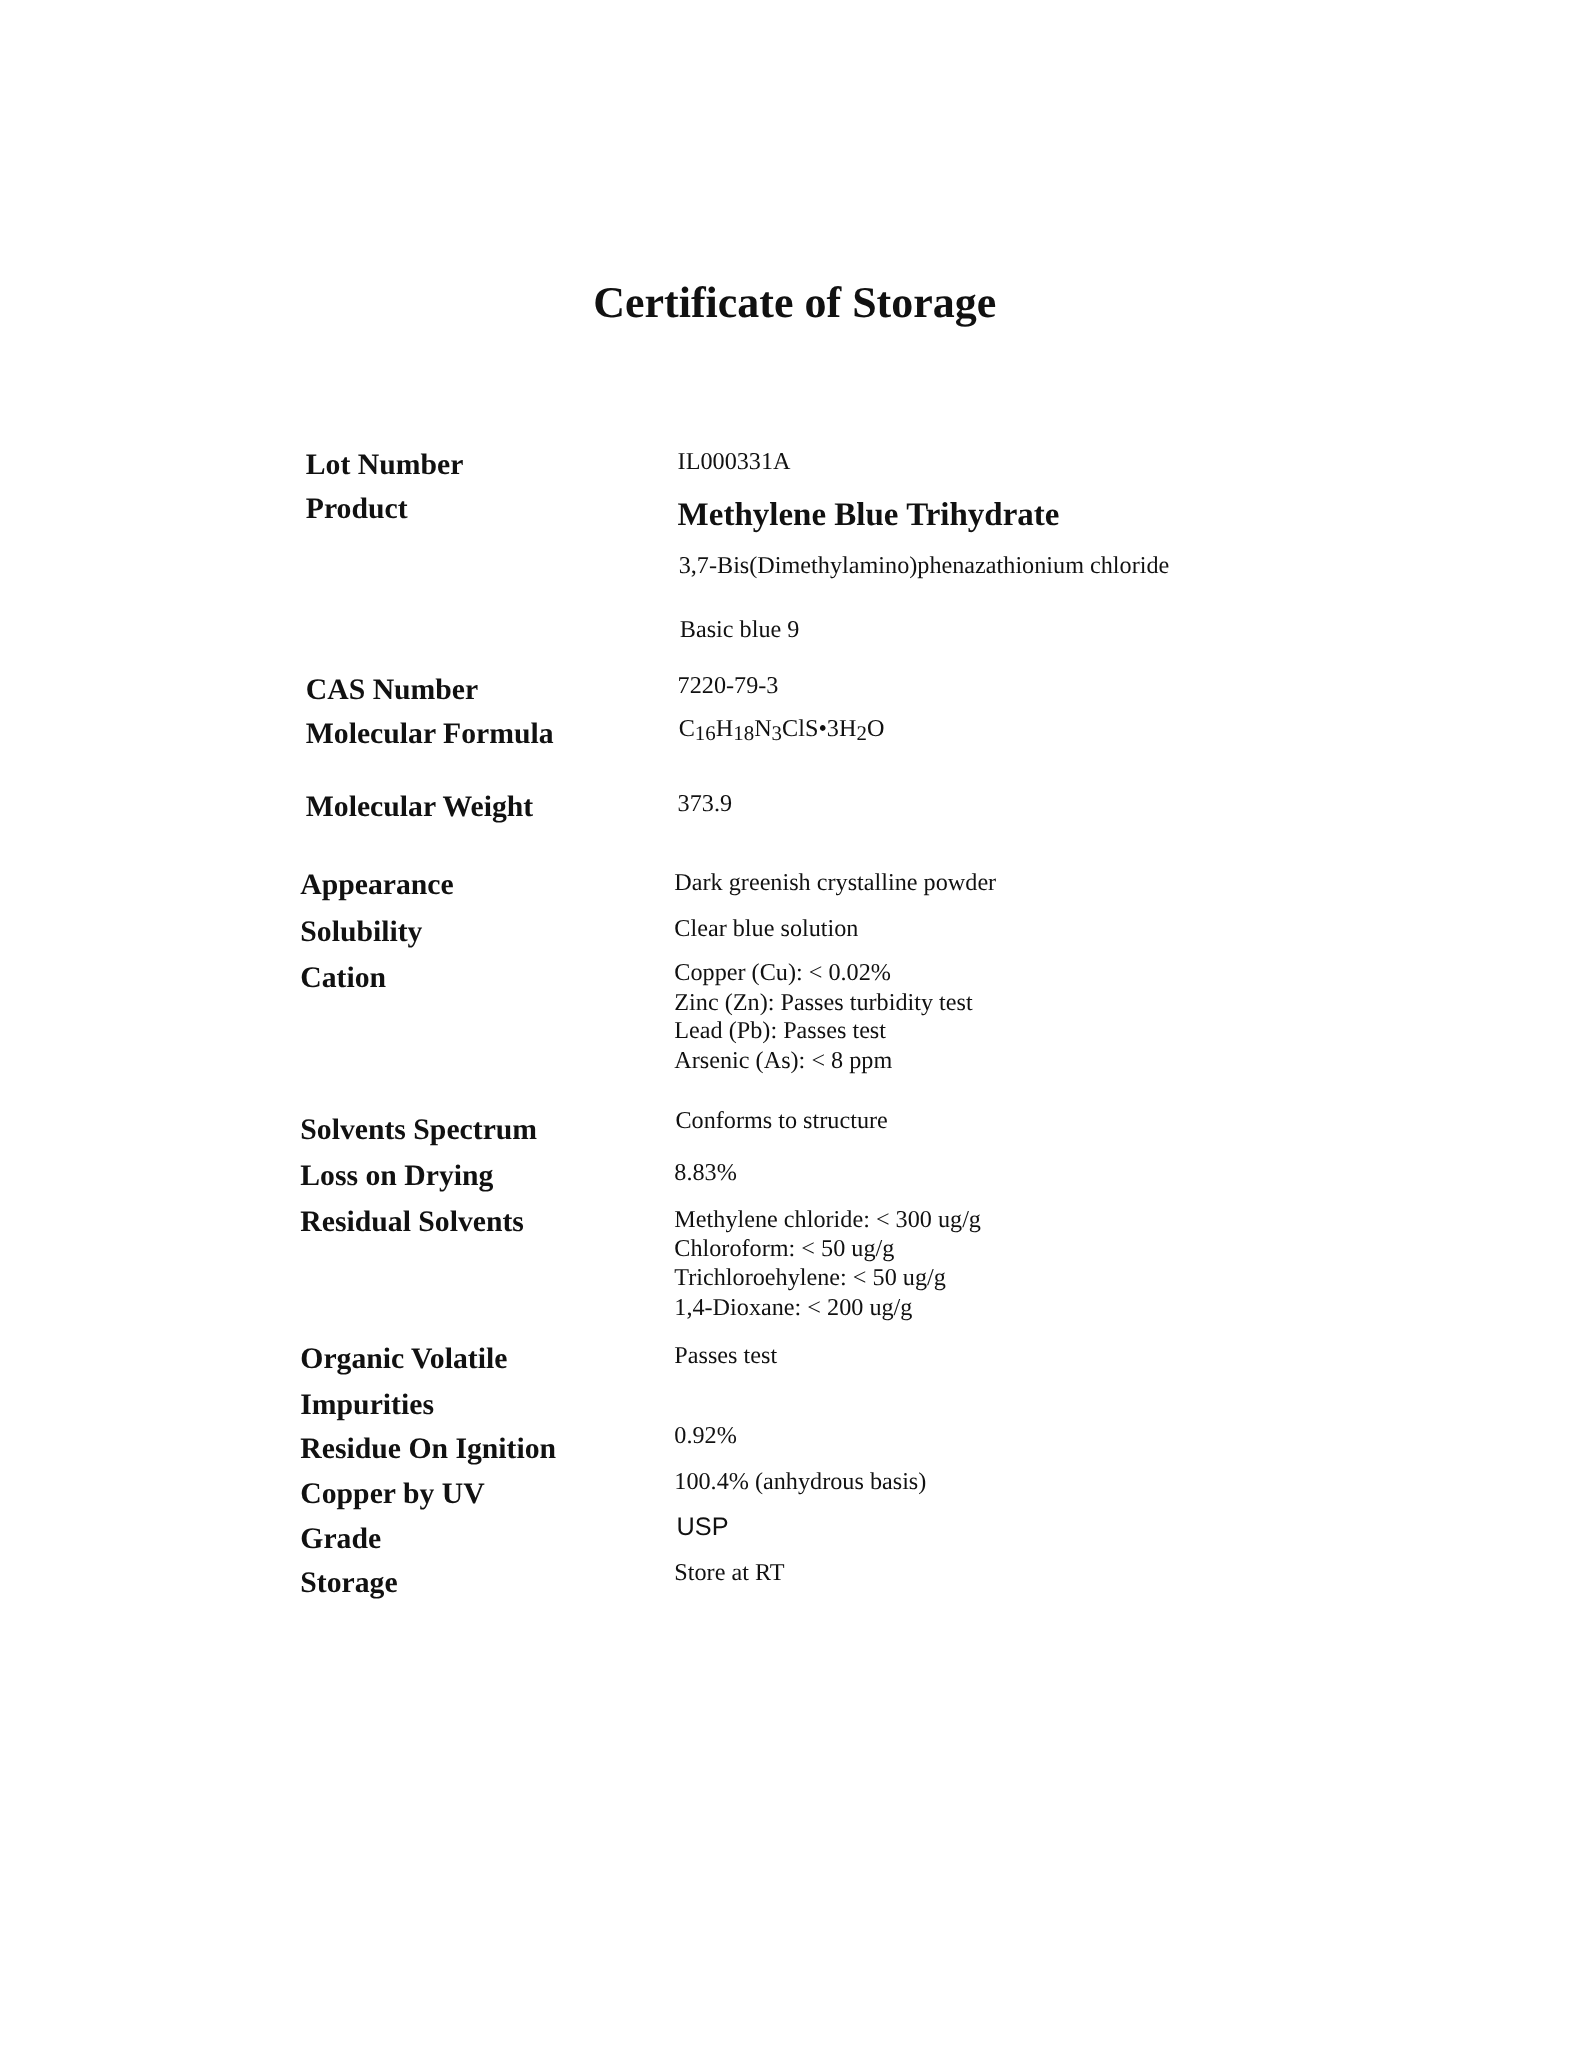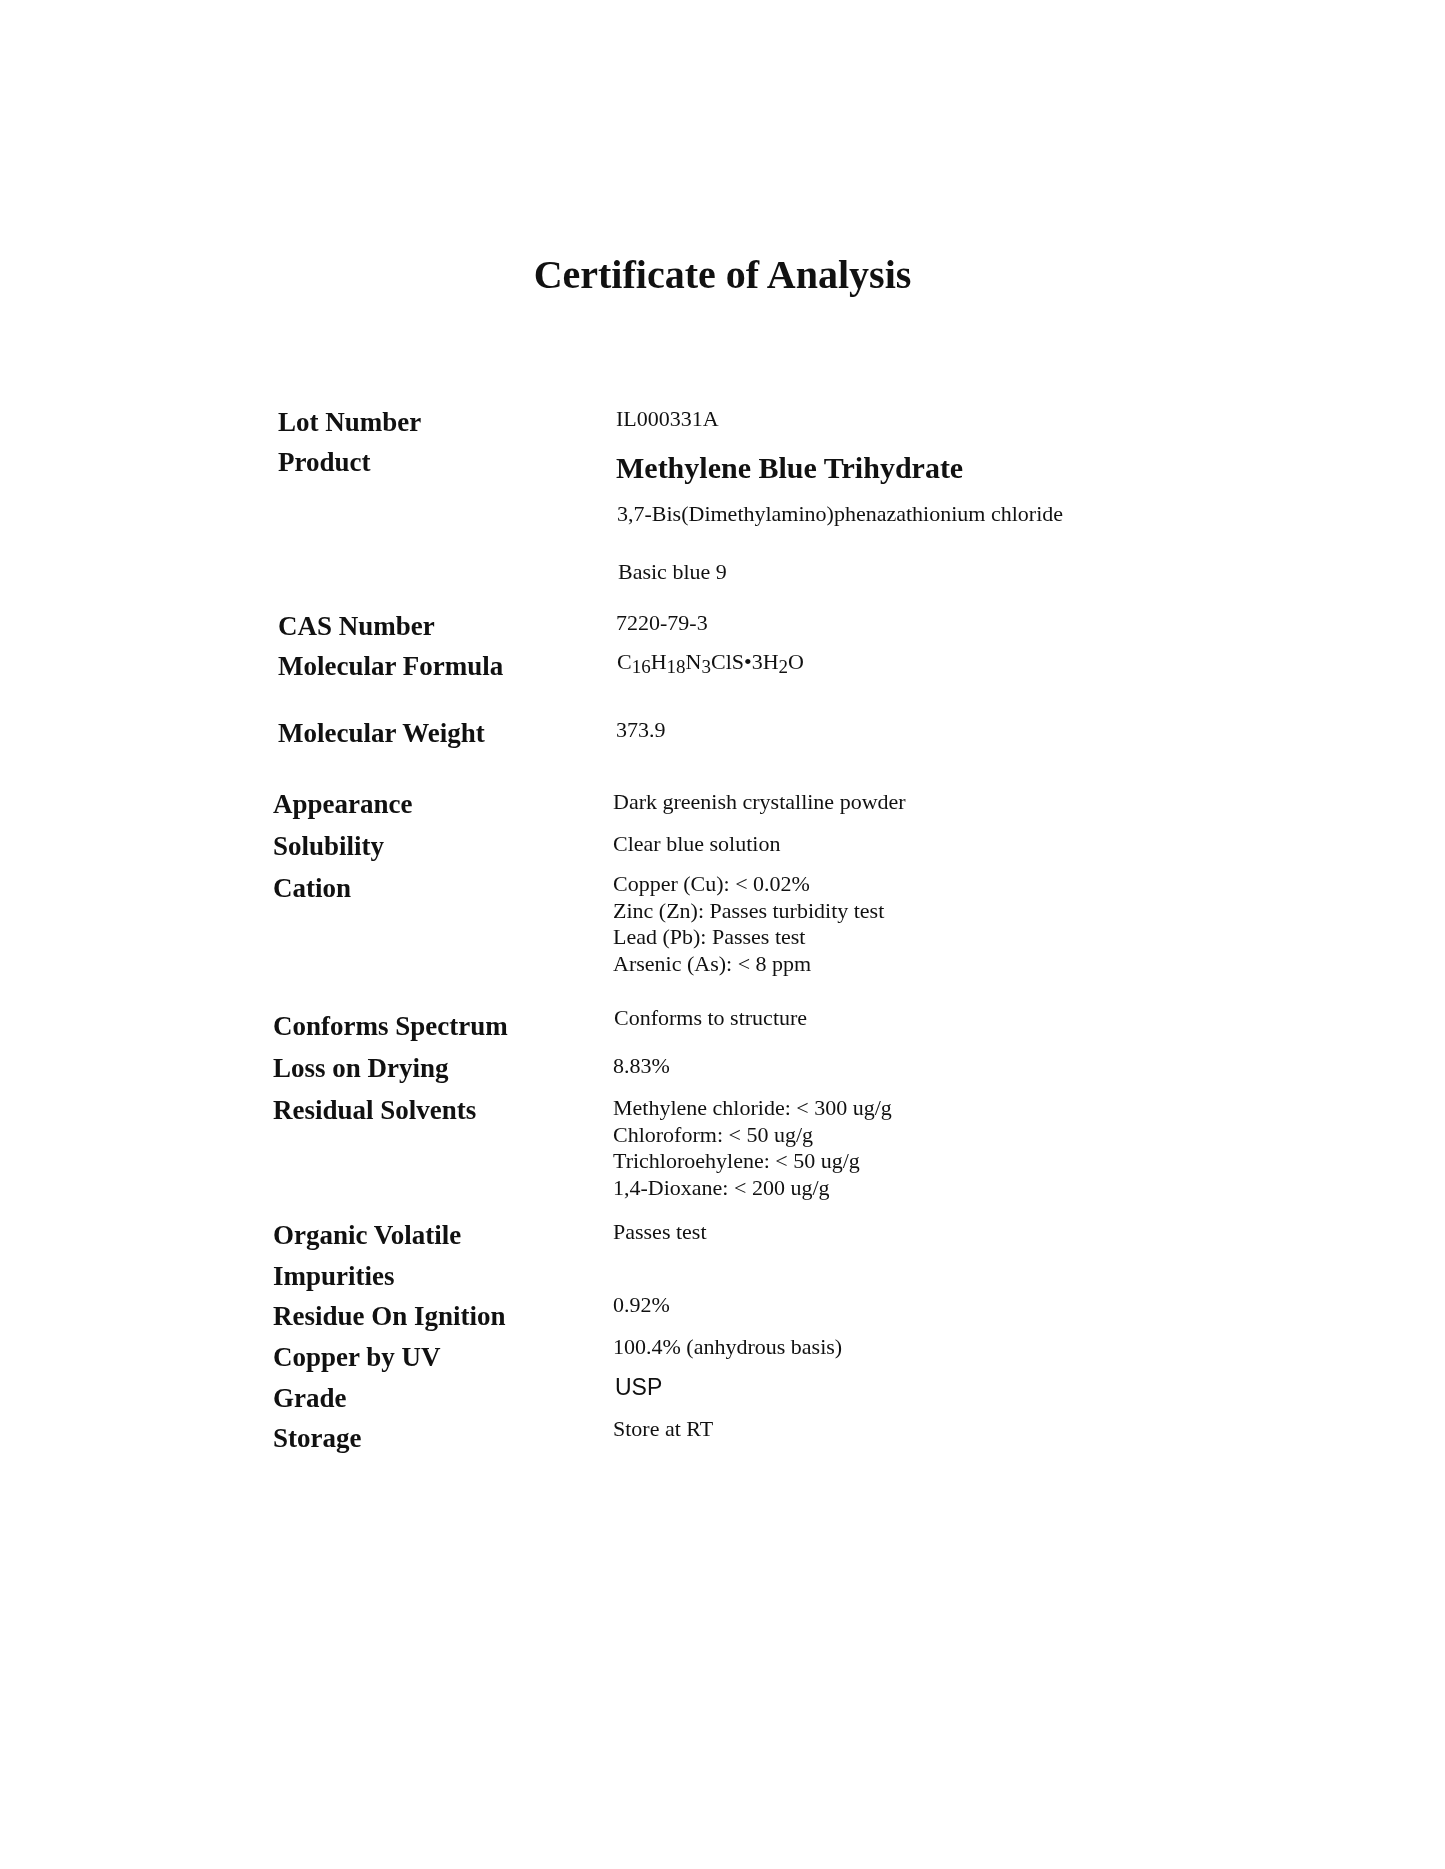--- a/index.html
+++ b/index.html
@@ -53,21 +53,21 @@
     }
     sub {
       font-size: 19px;
       vertical-align: -4px;
       line-height: 0;
     }
   </style>
 </head>
 <body>
 
-<h1 class="title">Certificate of Analysis</h1>
+<h1 class="title">Certificate of Storage</h1>
 
 <div class="lbl" style="left:278px; top:405px;">Lot Number</div>
 <div class="val" style="left:616px; top:406px;">IL000331A</div>
 
 <div class="lbl" style="left:278px; top:445px;">Product</div>
 <div class="val big" style="left:616px; top:449px;">Methylene Blue Trihydrate</div>
 <div class="val" style="left:617px; top:501px;">3,7-Bis(Dimethylamino)phenazathionium chloride</div>
 <div class="val" style="left:618px; top:547px;margin-top:12px;">Basic blue 9</div>
 
 <div class="lbl" style="left:278px; top:609px;">CAS Number</div>
@@ -86,21 +86,21 @@
 <div class="val" style="left:613px; top:831px;">Clear blue solution</div>
 
 <div class="lbl" style="left:273px; top:871px;">Cation</div>
 <div class="val multi" style="left:613px; top:871px;">
   <div>Copper (Cu): &lt; 0.02%</div>
   <div>Zinc (Zn):  Passes turbidity test</div>
   <div>Lead (Pb):  Passes test</div>
   <div>Arsenic (As): &lt; 8 ppm</div>
 </div>
 
-<div class="lbl" style="left:273px; top:1009px;">Conforms Spectrum</div>
+<div class="lbl" style="left:273px; top:1009px;">Solvents Spectrum</div>
 <div class="val" style="left:614px; top:1005px;">Conforms to structure</div>
 
 <div class="lbl" style="left:273px; top:1051px;">Loss on Drying</div>
 <div class="val" style="left:613px; top:1053px;">8.83%</div>
 
 <div class="lbl" style="left:273px; top:1093px;">Residual Solvents</div>
 <div class="val multi" style="left:613px; top:1095px;">
   <div>Methylene chloride:  &lt; 300 ug/g</div>
   <div>Chloroform: &lt; 50 ug/g</div>
   <div>Trichloroehylene: &lt; 50 ug/g</div>

